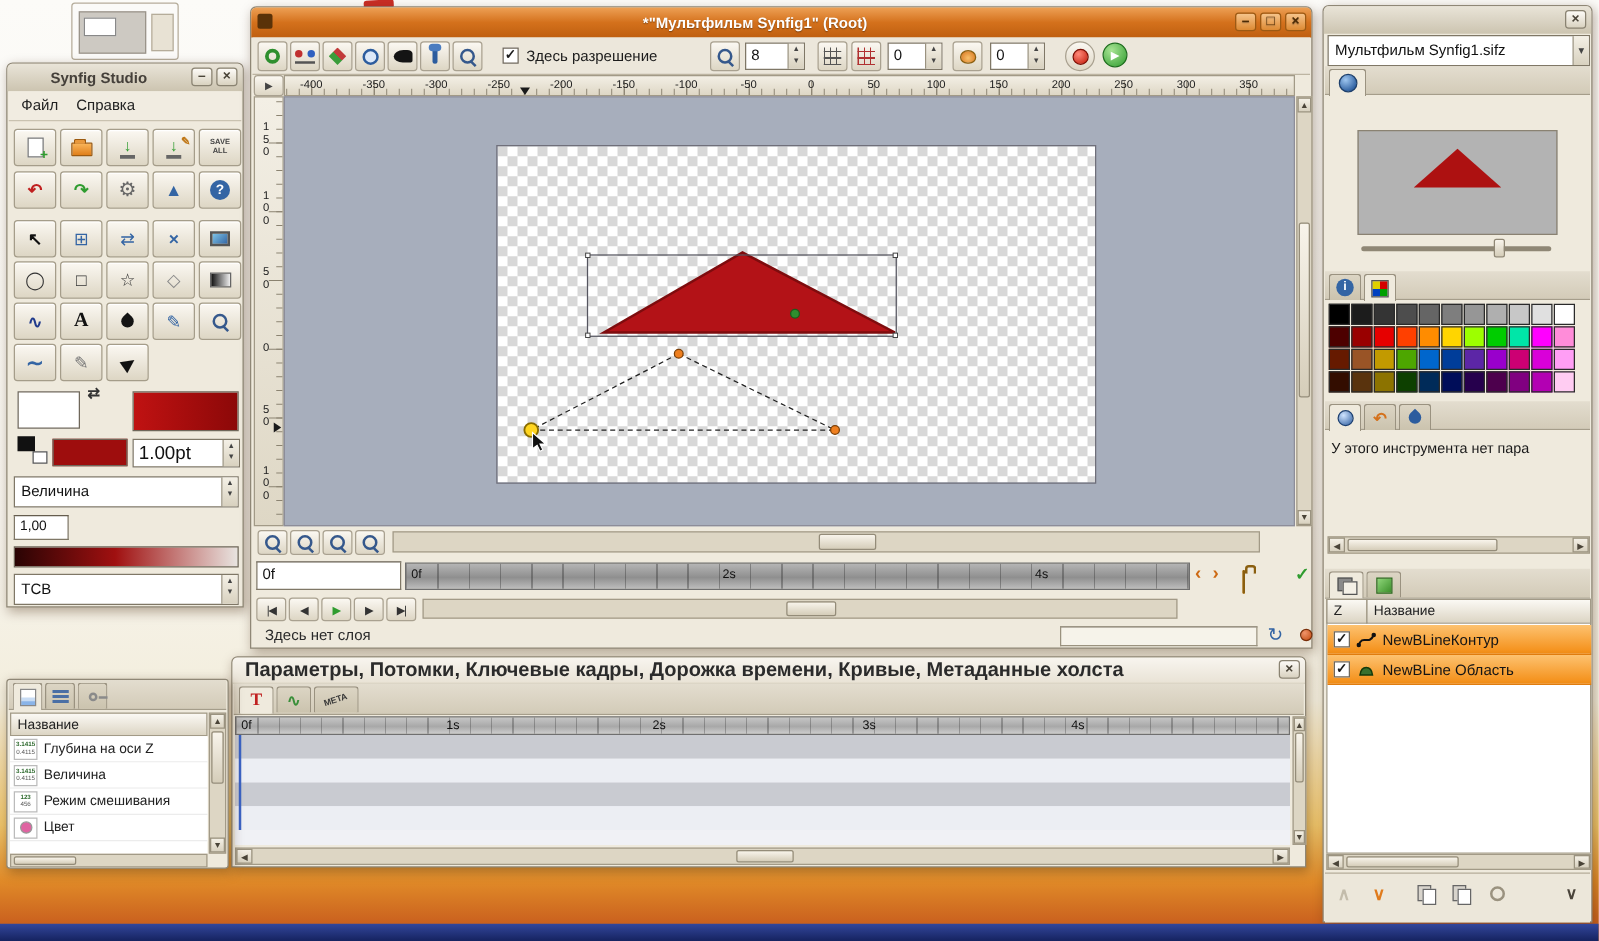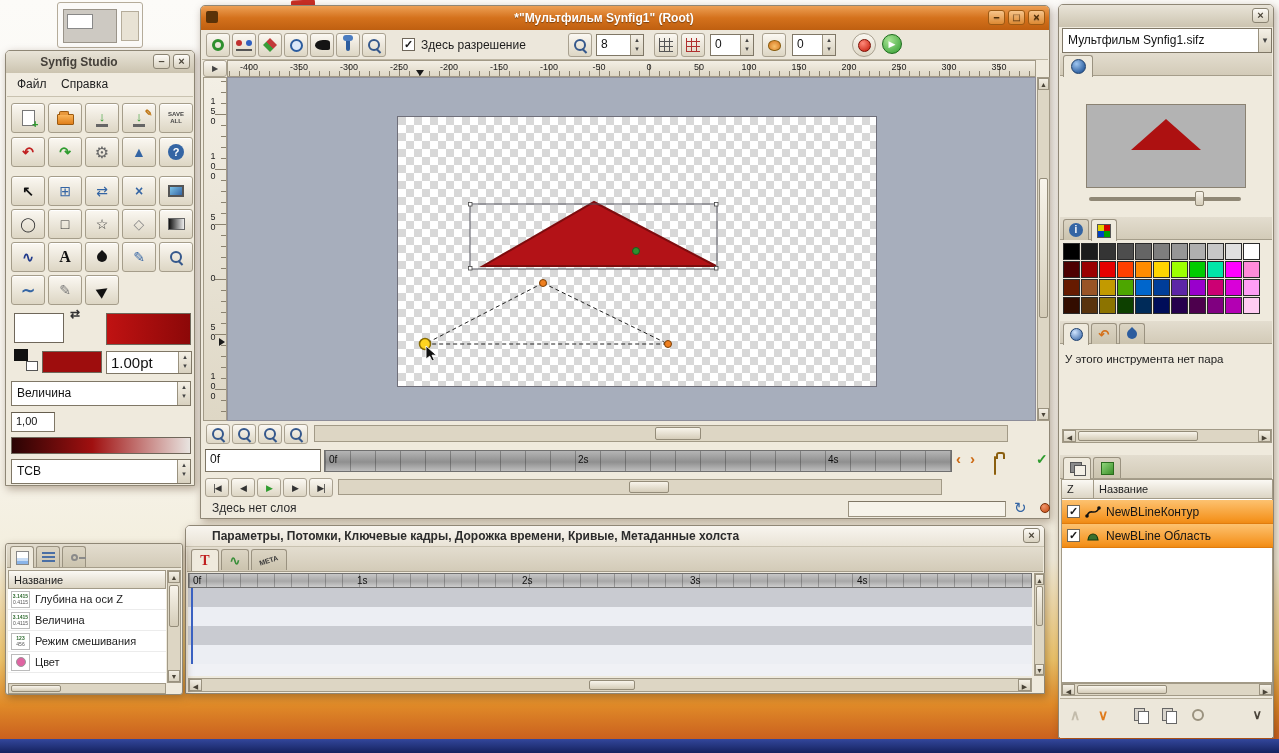--- a/index.html
+++ b/index.html
@@ -88,21 +88,21 @@
 .docicon{position:relative;width:13px;height:16px;background:#fff;border:1px solid #777;}
 .plus{position:absolute;right:-5px;bottom:-5px;color:#2f9c2f;font-weight:bold;font-size:11px;}
 .folder{width:17px;height:11px;background:linear-gradient(#f9b459,#e07f1a);border:1px solid #9c5a10;border-radius:1px;position:relative;margin-top:3px;}
 .folder::before{content:"";position:absolute;top:-4px;left:1px;width:8px;height:3px;background:#e8983c;border:1px solid #9c5a10;border-bottom:none;border-radius:2px 2px 0 0;}
 .saveicon{border-bottom:3px solid #666;padding:0 3px;color:#2f9c2f;font-weight:bold;font-size:13px;line-height:14px;position:relative;}
 .saveicon .tinypencil{position:absolute;right:-7px;top:-4px;font-size:9px;color:#c07818;}
 .saveall{font-size:6px;font-weight:bold;color:#444;width:26px;line-height:7px;text-align:center;}
 .helpcirc{width:16px;height:16px;border-radius:50%;background:#3465a4;color:#fff;font-size:11px;font-weight:bold;line-height:16px;text-align:center;}
 .rotbird{display:inline-block;transform:rotate(-35deg);color:#111;}
 .metatab{font-size:7px;font-weight:bold;color:#3a3a3a;transform:rotate(-18deg);letter-spacing:0;}
-.ptbar{position:absolute;left:0;right:0;top:0;height:21px;background:linear-gradient(#f8f5ef,#e9e3d6);border-bottom:1px solid #c9c2b0;border-radius:4px 4px 0 0;font-size:12px;font-weight:bold;color:#2b2b2b;line-height:21px;padding-left:26px;white-space:nowrap;overflow:hidden;}
+.ptbar{position:absolute;left:0;right:0;top:0;height:21px;background:linear-gradient(#f8f5ef,#e9e3d6);border-bottom:1px solid #c9c2b0;border-radius:4px 4px 0 0;font-size:16px;font-weight:bold;color:#2b2b2b;line-height:21px;padding-left:10px;white-space:nowrap;overflow:hidden;}
 .stripe{position:absolute;left:0;right:0;}
 .stripe.d{background:#c9cbd1;}
 .stripe.l{background:#eceef3;}
 .timecursor{position:absolute;width:2px;background:#3b63c4;}
 .prow{position:relative;height:21px;display:flex;align-items:center;gap:5px;padding:0 3px;background:#fff;border-bottom:1px solid #ececec;}
 .picon{width:19px;height:17px;background:#fff;border:1px solid #bbb;display:flex;flex-direction:column;justify-content:center;align-items:center;overflow:hidden;flex:none;}
 .pit{font-size:5px;line-height:6px;color:#2f6b2f;font-weight:bold;}
 .pib{font-size:5px;line-height:6px;color:#555;}
 .pcolor{width:10px;height:10px;border-radius:50%;border:1px solid #999;}
 .plabel{font-size:11px;color:#222;white-space:nowrap;}

